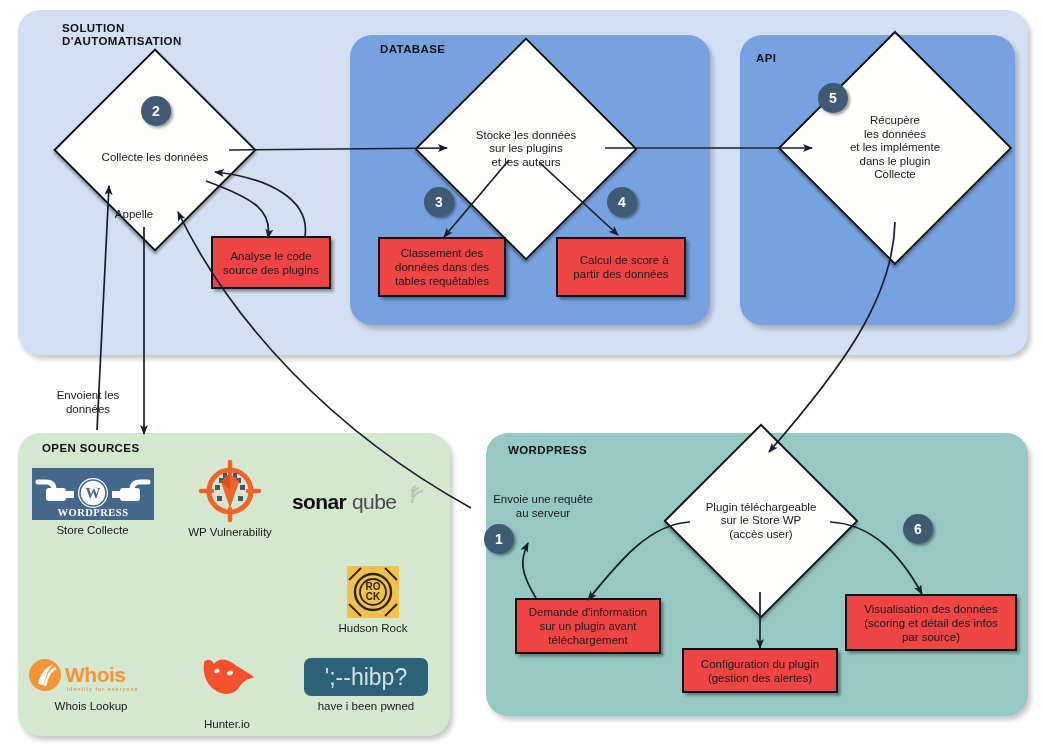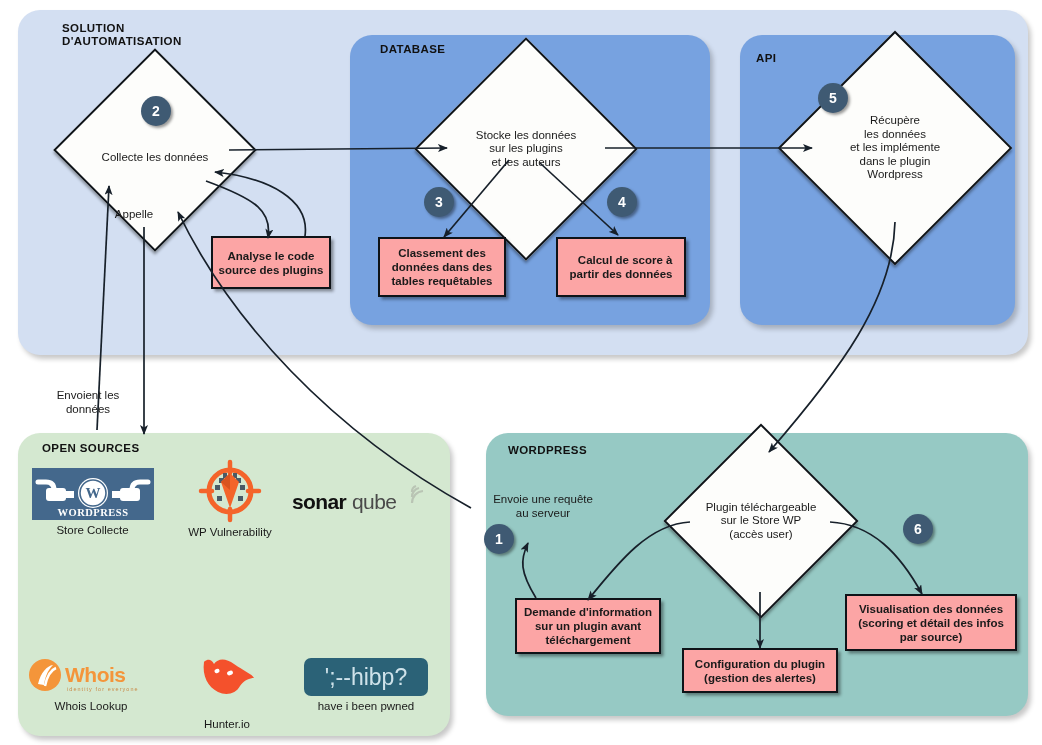--- a/index.html
+++ b/index.html
@@ -16,24 +16,24 @@
   .diamond{position:absolute;}
   .diamond .shape{position:absolute;inset:0;background:#fdfdfb;
         border:2.5px solid #0e1318;
         transform:rotate(45deg);box-sizing:border-box;
         box-shadow:2px 2px 3px rgba(0,0,0,0.35);}
   .diamond .dlabel{position:absolute;inset:0;display:flex;align-items:center;
         justify-content:center;text-align:center;font-size:11.5px;line-height:13.5px;
         white-space:pre-line;z-index:3;}
 
   
-  .rect{position:absolute;background:#fca5a5;border:2.2px solid #0e1318;
+  .rect{position:absolute;background:#ef4444;border:2.2px solid #0e1318;
         box-sizing:border-box;display:flex;align-items:center;justify-content:center;
         text-align:center;font-size:11.5px;line-height:14px;white-space:pre-line;
-        box-shadow:2.5px 2.5px 3px rgba(0,0,0,0.4);font-weight:bold;}
+        box-shadow:2.5px 2.5px 3px rgba(0,0,0,0.4);}
 
   
   .badge{position:absolute;width:30px;height:30px;border-radius:50%;
         background:#3f5a73;color:#fff;font-size:14px;font-weight:bold;
         display:flex;align-items:center;justify-content:center;
         box-shadow:2px 2px 3px rgba(0,0,0,0.4);z-index:6;}
 
   .edgelabel{position:absolute;font-size:11.5px;line-height:14px;text-align:center;
         white-space:pre-line;z-index:5;}
 
@@ -130,21 +130,21 @@
   <div class="rect" style="left:556px;top:237px;width:130px;height:60px;text-align:right;">Calcul de score à
 partir des données</div>
   <div class="badge" style="left:607px;top:187px;">4</div>
 
   <div class="diamond" style="left:812px;top:65px;width:166px;height:166px;">
     <div class="shape"></div>
     <div class="dlabel">Récupère
 les données
 et les implémente
 dans le plugin
-Wordpress</div>
+Collecte</div>
   </div>
   <div class="badge" style="left:818px;top:83px;">5</div>
 
   <div class="diamond" style="left:692px;top:452px;width:138px;height:138px;">
     <div class="shape"></div>
     <div class="dlabel" style="width:160px;left:-11px;">Plugin téléchargeable
 sur le Store WP
 (accès user)</div>
   </div>
 
@@ -225,20 +225,38 @@
           <path d="M122,13 A9,9 0 0 1 129,4"></path>
           <path d="M122,8 A6,6 0 0 1 126,2"></path>
         </g>
       </svg>
     </div>
     <div class="logo-cap"></div>
   </div>
 
 
 
+  <div class="logo-tile" style="left:318px;top:566px;width:110px;">
+    <div class="logo-art">
+      <svg width="52" height="52" viewBox="0 0 52 52">
+        <rect x="0" y="0" width="52" height="52" fill="#f2c14a"></rect>
+        <circle cx="26" cy="26" r="18" fill="none" stroke="#2a2416" stroke-width="2.4"></circle>
+        <circle cx="26" cy="26" r="13" fill="none" stroke="#2a2416" stroke-width="1.8"></circle>
+        <g stroke="#2a2416" stroke-width="1.8">
+          <path d="M2,14 L14,2"></path>
+            <path d="M38,2 L50,14"></path>
+          <path d="M2,38 L14,50"></path>
+            <path d="M38,50 L50,38"></path>
+        </g>
+        <text x="26" y="24" font-size="10" font-weight="bold" fill="#2a2416" text-anchor="middle" font-family="'Liberation Sans',sans-serif">RO</text>
+        <text x="26" y="34" font-size="10" font-weight="bold" fill="#2a2416" text-anchor="middle" font-family="'Liberation Sans',sans-serif">CK</text>
+      </svg>
+    </div>
+    <div class="logo-cap">Hudson Rock</div>
+  </div>
 
   <div class="logo-tile" style="left:26px;top:658px;width:130px;">
     <div class="logo-art">
       <svg width="128" height="38" viewBox="0 0 128 38">
         <circle cx="18" cy="17" r="16" fill="#f4953a"></circle>
         <path d="M11,26 C14,14 20,8 26,7 C20,13 18,20 17,27 Z" fill="#fff"></path>
         <path d="M18,28 C20,18 24,12 29,10" stroke="#fff" stroke-width="2.5" fill="none"></path>
         <text x="38" y="24" font-size="21" font-weight="bold" fill="#f4953a" font-family="'Liberation Sans',sans-serif" letter-spacing="-0.5">Whois</text>
         <text x="40" y="33" font-size="5.4" fill="#c88a48" font-family="'Liberation Sans',sans-serif" letter-spacing="1.1">identity for everyone</text>
       </svg>

